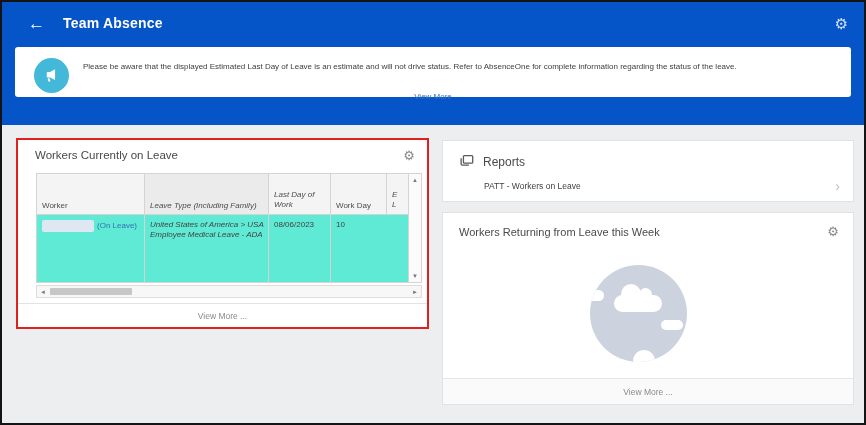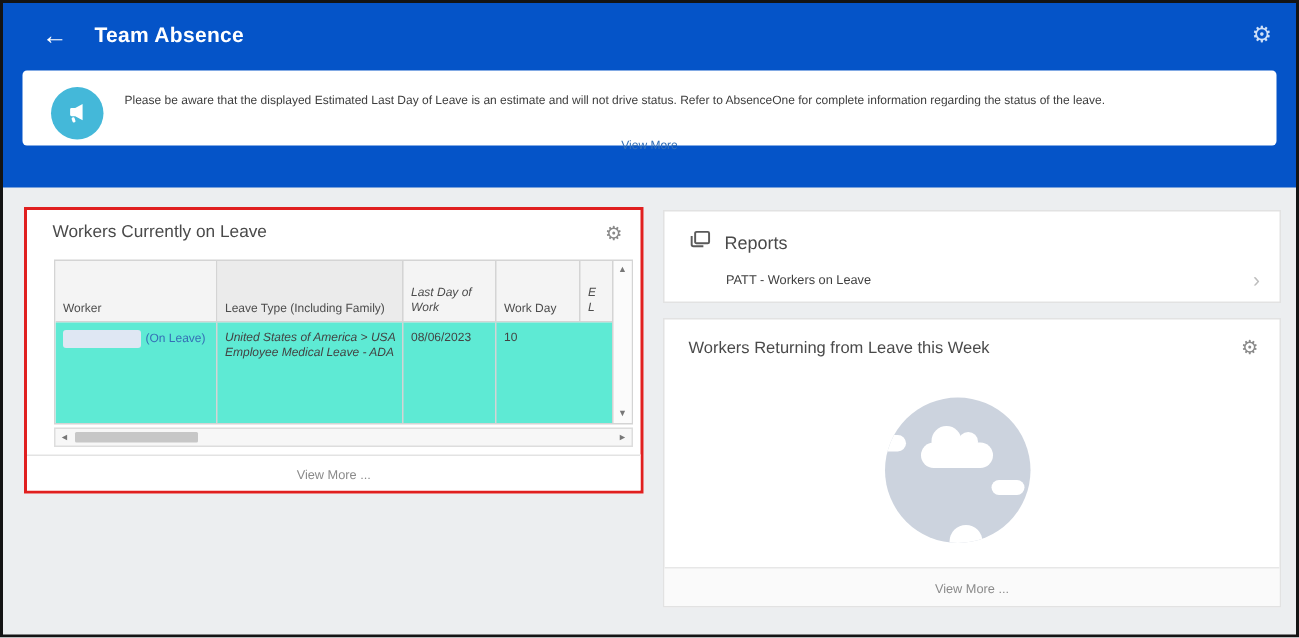--- a/index.html
+++ b/index.html
@@ -35,21 +35,21 @@
   .panel-title { font-size: 11.5px; color: #4a4a4a; }
   .gear { margin-left: auto; color: var(--gear_gray, #8a8a8a); font-size: 13px; cursor: pointer; line-height: 1; }
 
   .table-wrap { position: absolute; left: 18px; top: 33px; width: 386px; height: 110px; border: 1px solid var(--table_border, #d4d4d4); display: flex; background: #fff; }
   .grid { flex: 1 1 auto; overflow: hidden; display: flex; flex-direction: column; }
   .thead { display: flex; height: 41px; background: var(--thead_bg, #f4f4f4); border-bottom: 1px solid var(--table_border, #d4d4d4); }
   .th {
     border-right: 1px solid var(--table_border, #d4d4d4); padding: 3px 4px 4px 5px;
     font-size: 8px; color: #4c4c4c; display: flex; align-items: flex-end; overflow: hidden;
   }
-  .th.alt { background: var(--thead_bg_alt, #ebebeb); }
+  .th.alt { background: var(--thead_bg_alt, #ebebeb); font-style: italic; }
   .trow { display: flex; flex: 1 1 auto; background: #5eead4; }
   .td { border-right: 1px solid var(--table_border, #d4d4d4); padding: 5px 4px 4px 5px; font-size: 8px; color: #434343; overflow: hidden; }
   .c1 { width: 108px; }  .c2 { width: 124px; }  .c3 { width: 62px; }  .c4 { width: 56px; }
   .c5 { flex: 1 1 auto; border-right: none; }
   .nowrap { white-space: nowrap; }
   .lh { line-height: 1.25; font-style: italic; }
   .redact { display: inline-block; width: 52px; height: 12px; background: #dfe7f3; border-radius: 2px; vertical-align: middle; margin-right: 3px; }
   .onleave { color: var(--link_blue, #3570b6); cursor: pointer; }
   .block { display: block; }
 

